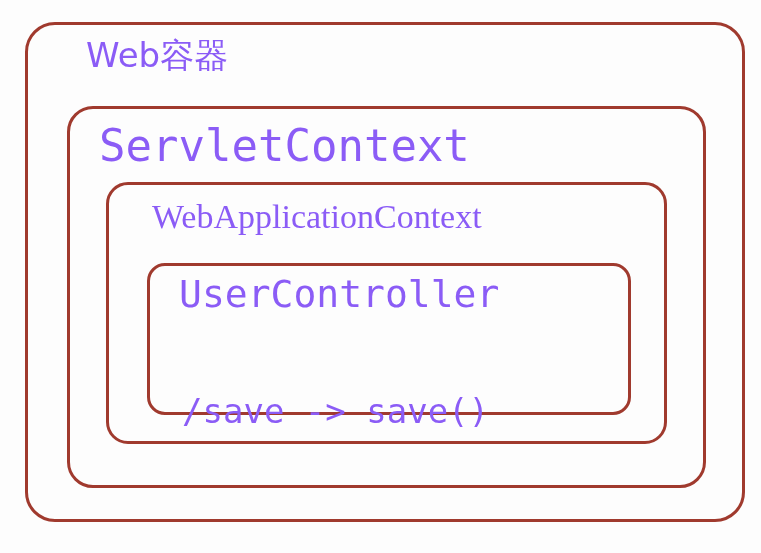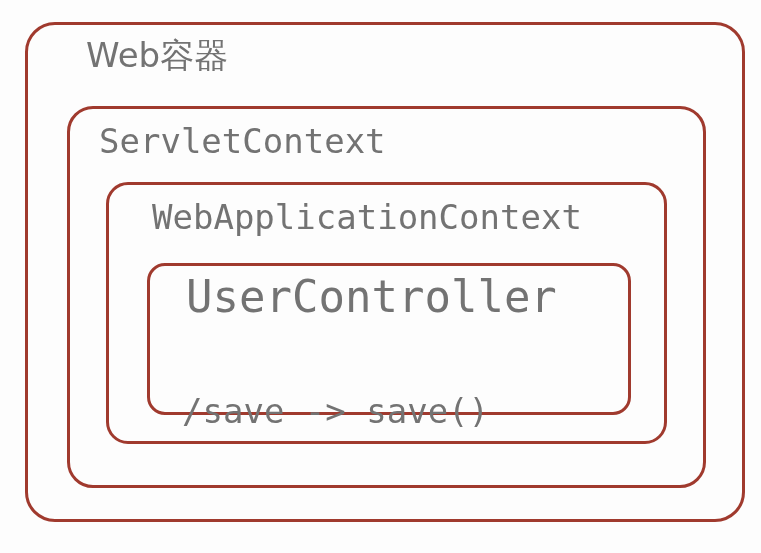--- a/index.html
+++ b/index.html
@@ -57,49 +57,50 @@
     top: 263px;
     width: 484px;
     height: 152px;
     border-width: 3.5px;
     border-radius: 18px;
   }
 
   
   .label {
     position: absolute;
-    color: #737373;
+    color: #8b5cf6;
     white-space: pre;
     letter-spacing: 0px;
     line-height: 1;
   }
 
   .label-web {
     left: 86px;
     top: 38px;
     font-family: "DejaVu Sans", "Liberation Sans", sans-serif;
     font-size: 34px;
   }
 
   .label-servlet {
     left: 99px;
     top: 124px;
-    font-size: 34px;
+    font-size: 44px;
   }
 
   .label-wac {
     left: 152px;
     top: 200px;
     font-size: 34px;
+    font-family: Liberation Serif, serif;
   }
 
   .label-controller {
-    left: 186px;
+    left: 179px;
     top: 275px;
-    font-size: 44px;
+    font-size: 38px;
   }
 
   .label-mapping {
     left: 182px;
     top: 346px;
     font-size: 34px;
     margin-top: 48px;
   }
 </style>
 </head>

